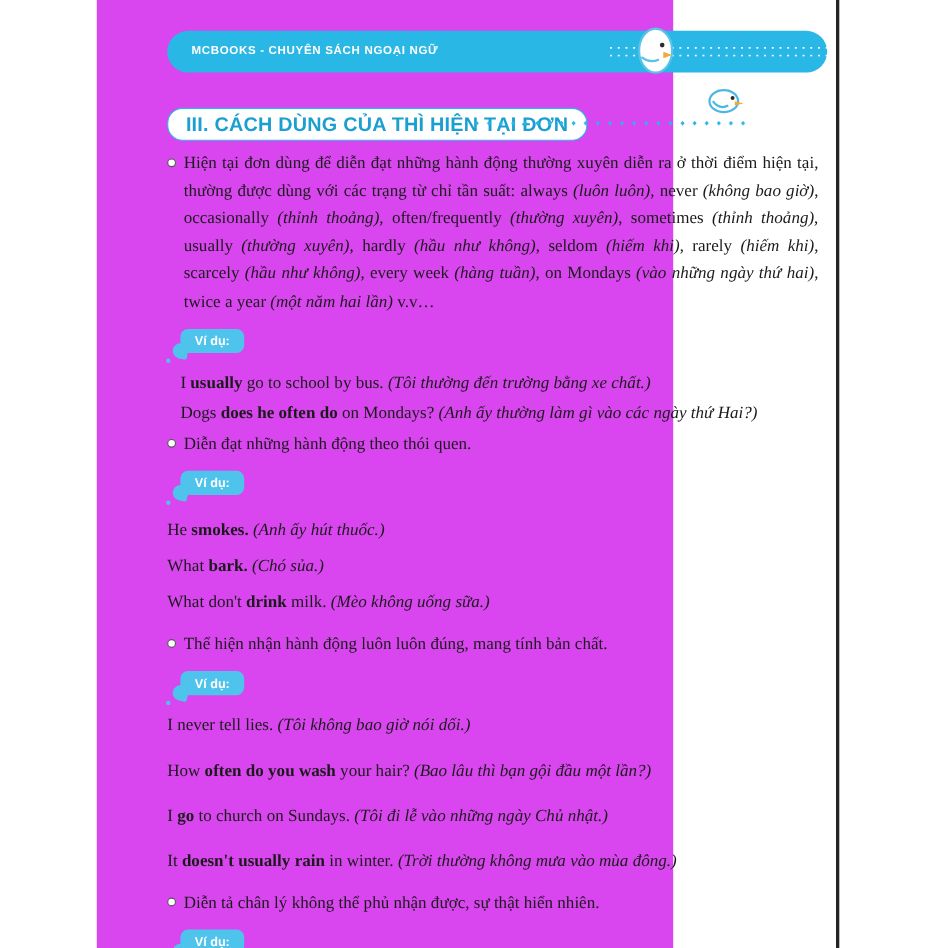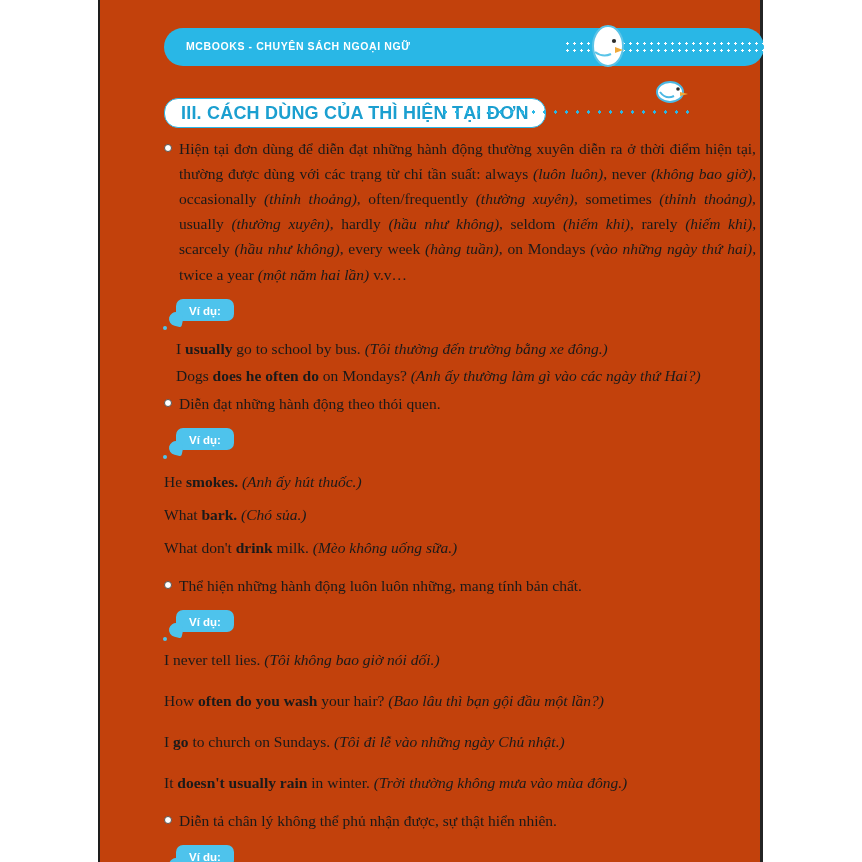--- a/index.html
+++ b/index.html
@@ -32,25 +32,25 @@
   .scan-edge-right {
     position: absolute;
     left: 760px;
     top: 0;
     width: 3px;
     height: 862px;
     background: #242424;
   }
   .sheet {
     position: absolute;
-    left: 100px;
+    left: 88px;
     top: 0;
-    width: 660px;
-    height: 862px;
-    background: #c2410c;
+    width: 524px;
+    height: 862px;
+    background: #d946ef;
   }
 
   
   .header-bar {
     position: absolute;
     left: 64px;
     top: 28px;
     width: 600px;
     height: 38px;
     background: #29b7e6;
@@ -249,21 +249,21 @@
         <p class="para">
           <span>Hiện tại đơn dùng để diễn đạt những hành động thường xuyên diễn ra ở thời điểm hiện tại, thường được dùng với các trạng từ chỉ tần suất: always </span><span class="it">(luôn luôn)</span><span>, never </span><span class="it">(không bao giờ)</span><span>, occasionally </span><span class="it">(thỉnh thoảng)</span><span>, often/frequently </span><span class="it">(thường xuyên)</span><span>, sometimes </span><span class="it">(thỉnh thoảng)</span><span>, usually </span><span class="it">(thường xuyên)</span><span>, hardly </span><span class="it">(hầu như không)</span><span>, seldom </span><span class="it">(hiếm khi)</span><span>, rarely </span><span class="it">(hiếm khi)</span><span>, scarcely </span><span class="it">(hầu như không)</span><span>, every week </span><span class="it">(hàng tuần)</span><span>, on Mondays </span><span class="it">(vào những ngày thứ hai)</span><span>, twice a year </span><span class="it">(một năm hai lần)</span><span> v.v…</span>
         </p>
       </div>
 
       <div class="badge-wrap">
         <div class="example-badge">Ví dụ:</div>
       </div>
       <div class="sp10"></div>
       <p class="ex-line indent">
-        <span>I </span><span class="bd">usually</span><span> go to school by bus. </span><span class="it">(Tôi thường đến trường bằng xe đông.)</span>
+        <span>I </span><span class="bd">usually</span><span> go to school by bus. </span><span class="it">(Tôi thường đến trường bằng xe chất.)</span>
       </p>
       <p class="ex-line indent">
         <span>Dogs </span><span class="bd">does he often do</span><span> on Mondays? </span><span class="it">(Anh ấy thường làm gì vào các ngày thứ Hai?)</span>
       </p>
 
       <div class="bullet-line">
         <div class="dot-marker"></div>
         <p class="para">Diễn đạt những hành động theo thói quen.</p>
       </div>
       <div class="badge-wrap">
@@ -278,21 +278,21 @@
         <span>What </span><span class="bd">bark.</span><span> </span><span class="it">(Chó sủa.)</span>
       </p>
       <div class="sp6"></div>
       <p class="ex-line">
         <span>What don't </span><span class="bd">drink</span><span> milk. </span><span class="it">(Mèo không uống sữa.)</span>
       </p>
 
       <div class="sp10"></div>
       <div class="bullet-line">
         <div class="dot-marker"></div>
-        <p class="para">Thể hiện những hành động luôn luôn những, mang tính bản chất.</p>
+        <p class="para">Thể hiện nhận hành động luôn luôn đúng, mang tính bản chất.</p>
       </div>
       <div class="badge-wrap">
         <div class="example-badge">Ví dụ:</div>
       </div>
       <div class="sp10"></div>
       <p class="ex-line">
         <span>I never tell lies. </span><span class="bd"></span><span></span><span class="it">(Tôi không bao giờ nói dối.)</span>
       </p>
       <div class="sp14"></div>
       <p class="ex-line">

